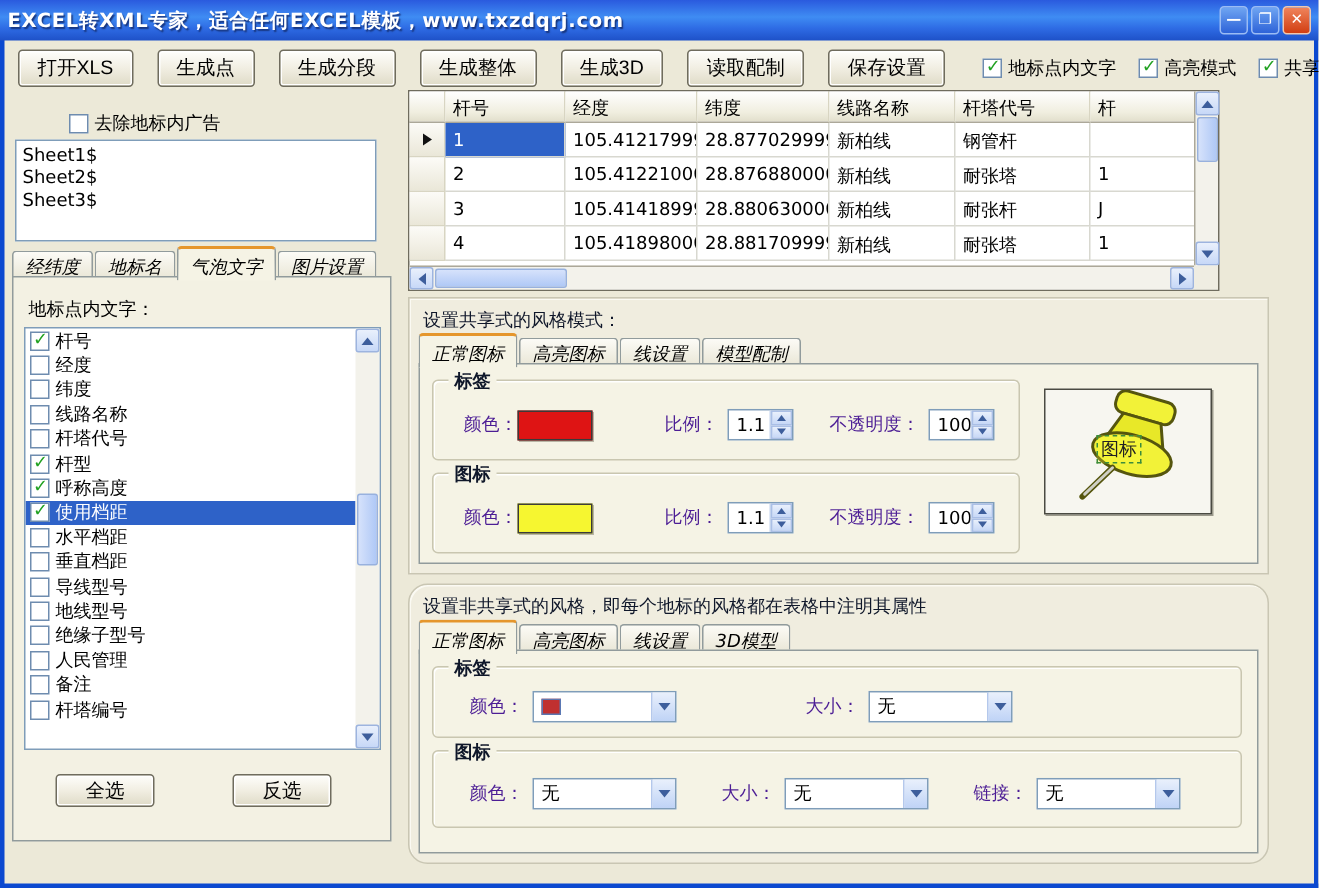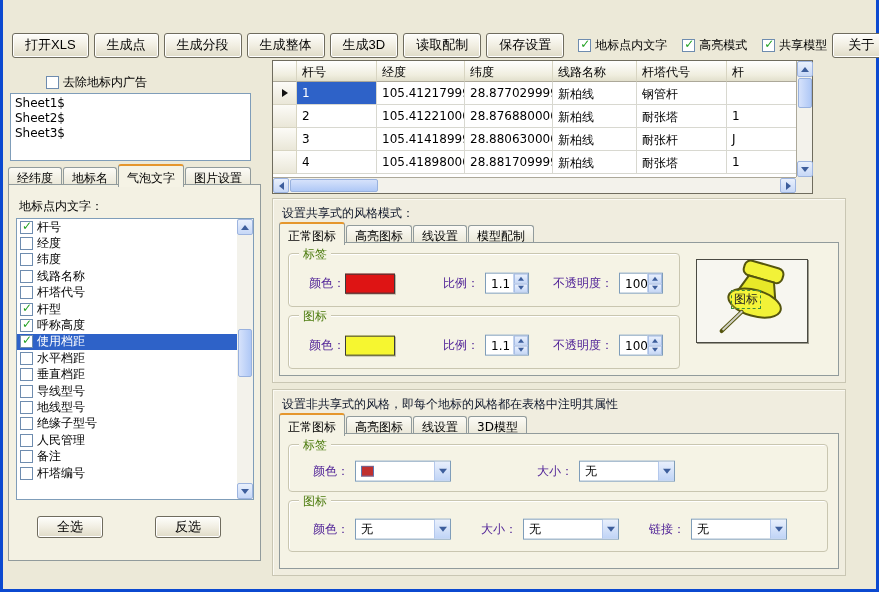--- a/index.html
+++ b/index.html
@@ -13,40 +13,40 @@
     display:flex; align-items:center; padding:0 5px; }
   .title-text { color:#fff; font-weight:bold; font-size:13px; letter-spacing:0.5px;
     text-shadow:1px 1px 1px #17357E; white-space:nowrap; }
   .win-controls { margin-left:auto; display:flex; gap:2px; }
   .winbtn { width:19px; height:19px; border-radius:3px; color:#fff; font-size:10px;
     display:flex; align-items:center; justify-content:center; font-weight:bold;
     border:1px solid #9BBCF4; background:linear-gradient(180deg,#6FA5F2,#2E63D8); cursor:default; }
   .winbtn.close { background:linear-gradient(180deg,#F0845C,#D13E12); border-color:#F0C8B0; }
   
   .toolbar { position:absolute; top:31px; left:9px; right:9px; height:28px;
-    display:flex; align-items:center; gap:5px; }
+    display:flex; align-items:center; gap:16px; }
   .btn { height:25px; padding:0 12px; font-size:13px;
     background:linear-gradient(180deg,#FEFEFB 0%,#F1EEE2 50%,#DFDBC7 100%);
     border:1px solid #6F6C5E; border-radius:3px; box-shadow:inset 0 0 0 1px #FFFFFF;
     display:inline-flex; align-items:center; justify-content:center; white-space:nowrap; }
   .tb-checks { display:flex; align-items:center; gap:15px; margin-left:9px; }
   .cb-wrap { display:flex; align-items:center; gap:4px; white-space:nowrap; }
   .cb { width:13px; height:13px; background:#fff; border:1px solid #6E8CAF; position:relative;
     flex:0 0 13px; }
   .cb.checked::after { content:"✓"; position:absolute; left:1px; top:-3px; color:#21A121;
     font-size:12px; font-weight:bold; }
   .btn-about { margin-left:auto; min-width:58px; }
   
   .ad-check { position:absolute; left:43px; top:74px; }
   .sheets { position:absolute; left:7px; top:93px; width:241px; height:68px; background:#fff;
     border:1px solid #7F9DB9; padding:2px 4px; line-height:15px; }
   .left-tabs { position:absolute; left:5px; top:163px; display:flex; align-items:flex-end; }
   .tab { height:20px; padding:2px 8px 0; margin-right:1px; font-size:12px; white-space:nowrap;
     border:1px solid #919B9C; border-bottom:none; border-radius:3px 3px 0 0;
-    background:linear-gradient(180deg,#FCFBF6,#E8E5D4); position:relative; top:1px; }
+    background:linear-gradient(180deg,#FCFBF6,#E8E5D4); position:relative; top:1px;font-style:italic; }
   .tab.active { background:#F5F3E5; height:23px; padding-top:4px; border-top:2px solid #E5962C; z-index:2; }
   .left-page { position:absolute; left:5px; top:184px; width:253px; height:377px;
     border:1px solid #919B9C; background:#F3F1E3; }
   .fields-title { position:absolute; left:10px; top:13px; }
   .checklist { position:absolute; left:7px; top:33px; width:238px; height:282px; background:#fff;
     border:1px solid #7F9DB9; overflow:hidden; }
   .cl-inner { position:absolute; left:0; top:0; right:16px; bottom:0; }
   .cl-item { height:16.4px; display:flex; align-items:center; gap:4px; padding-left:3px; }
   .cl-item.selected { background:#2E62C8; color:#fff; }
   
@@ -92,28 +92,28 @@
     background:linear-gradient(180deg,#E9F0FC,#C7D8F7); border:1px solid #9DB4DF; border-radius:2px;
     display:flex; align-items:center; justify-content:center; }
   .hs-l{left:0;} .hs-r{right:0;}
   .hs-thumb { position:absolute; top:1px; height:13px; left:17px; width:88px;
     background:linear-gradient(180deg,#D6E2FB,#AFC8F6); border:1px solid #98B1DE; border-radius:2px; }
   .g-corner { position:absolute; right:0; bottom:0; width:16px; height:16px; background:#EFEDE2; }
   
   .panel { position:absolute; left:269px; width:574px; background:#F0EDDF;
     border:1px solid #C9C6B3; box-shadow:inset 1px 1px 0 #FBFAF3; }
   .panel.shared { top:198px; height:185px; }
-  .panel.nonshared { top:389px; height:187px; }
+  .panel.nonshared { top:389px; height:187px;border-radius:13px; }
   .panel-title { position:absolute; left:9px; top:6px; color:#0f172a; white-space:nowrap; }
   .panel-tabs { position:absolute; left:6px; top:22px; display:flex; align-items:flex-end; }
   .tab-page { position:absolute; left:6px; right:6px; top:43px; bottom:6px;
     border:1px solid #919B9C; background:#F5F3E5; }
   .group { position:absolute; border:1px solid #C9C6B0; border-radius:4px;
     box-shadow:inset 1px 1px 0 #FFFFFF; }
-  .group-title { position:absolute; top:-8px; left:10px; background:#F5F3E5; padding:0 4px; color:#4d7c0f; }
+  .group-title { position:absolute; top:-8px; left:10px; background:#F5F3E5; padding:0 4px; color:#0f172a;font-weight:bold; }
   .g-row-line { position:absolute; left:0; right:0; top:50%; transform:translateY(-35%);
     display:flex; align-items:center; }
   .flabel { color:#4c1d95; white-space:nowrap; }
   .swatch { width:50px; height:20px; border:1px solid #3A3A3A; box-shadow:1px 1px 0 #B8B5A4; }
   .spin { display:inline-flex; height:21px; border:1px solid #7F9DB9; background:#fff; }
   .spin-val { width:27px; padding:3px 0 0 5px; }
   .spin-btns { width:15px; display:flex; flex-direction:column; border-left:1px solid #C4D4EE; }
   .spin-b { flex:1; background:linear-gradient(180deg,#E9F0FC,#C7D8F7); border:1px solid #AABFE6;
     display:flex; align-items:center; justify-content:center; }
   .spin-b .t-up { width:0;height:0;border-left:3px solid transparent;border-right:3px solid transparent;
@@ -129,20 +129,28 @@
   .pin-btn { position:absolute; left:416px; top:16px; width:112px; height:84px;
     background:#F7F6F0; border:1px solid #4A4A42; box-shadow:1px 1px 0 #9C9A8C; }
   .pin-label { position:absolute; left:34px; top:30px; border:1px dashed #3C8C3C; padding:0 2px;
     color:#222; background:rgba(255,255,60,0.25); }
 </style>
 </head>
 <body>
 
 <div class="window">
 
+  <div class="titlebar">
+    <span class="title-text">EXCEL转XML专家，适合任何EXCEL模板，www.txzdqrj.com</span>
+    <div class="win-controls">
+      <div class="winbtn">—</div>
+      <div class="winbtn">❐</div>
+      <div class="winbtn close">✕</div>
+    </div>
+  </div>
 
   <div class="toolbar">
     <button class="btn">打开XLS</button>
     <button class="btn">生成点</button>
     <button class="btn">生成分段</button>
     <button class="btn">生成整体</button>
     <button class="btn">生成3D</button>
     <button class="btn">读取配制</button>
     <button class="btn">保存设置</button>
     <div class="tb-checks">

